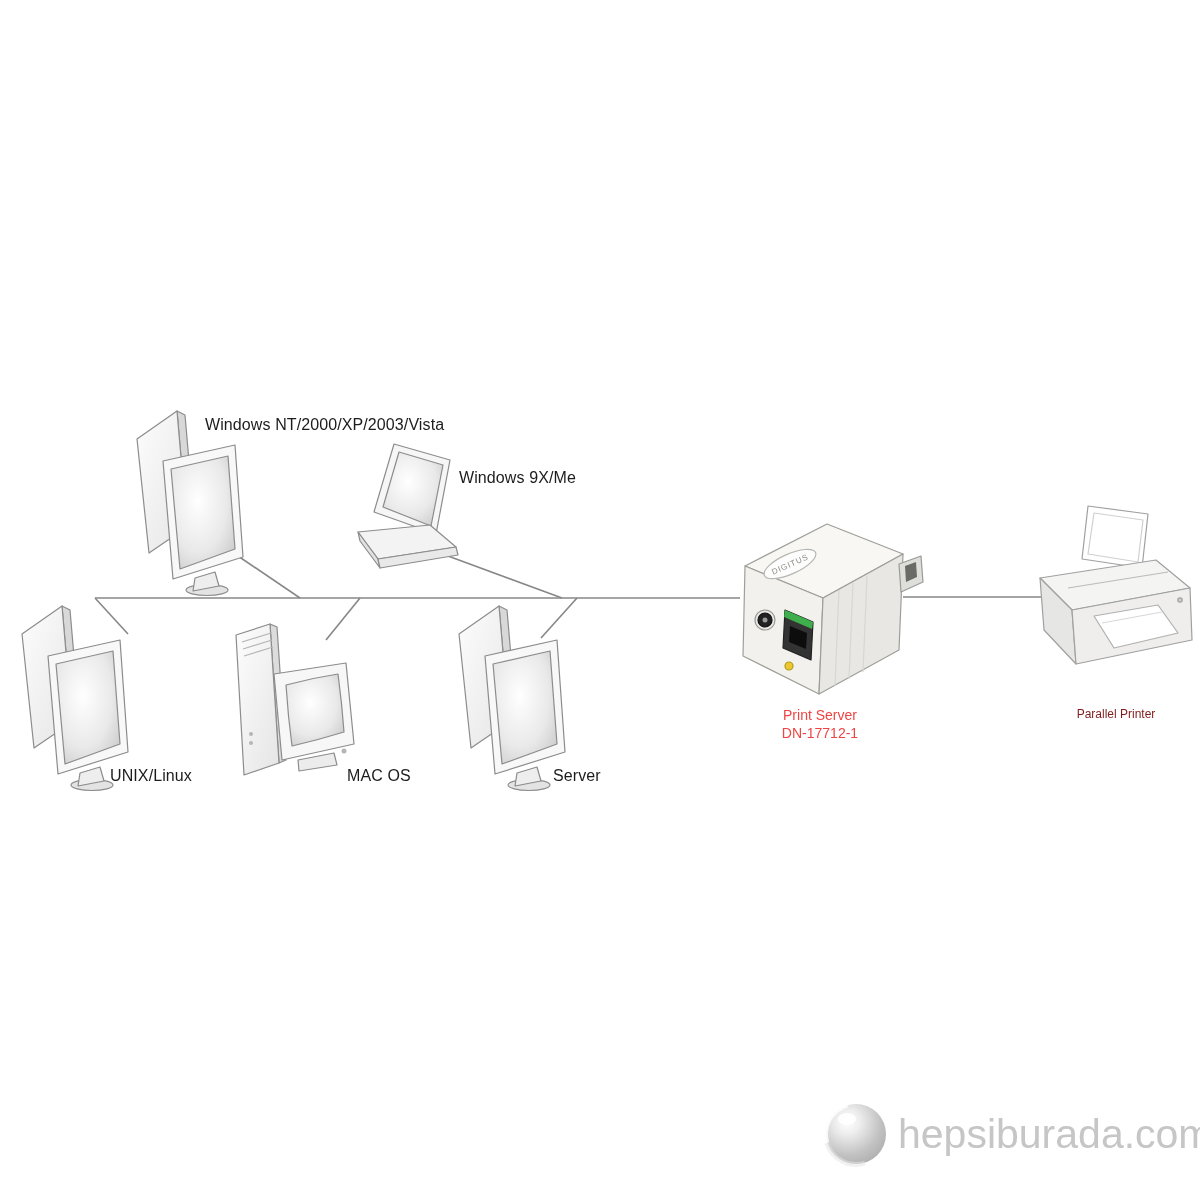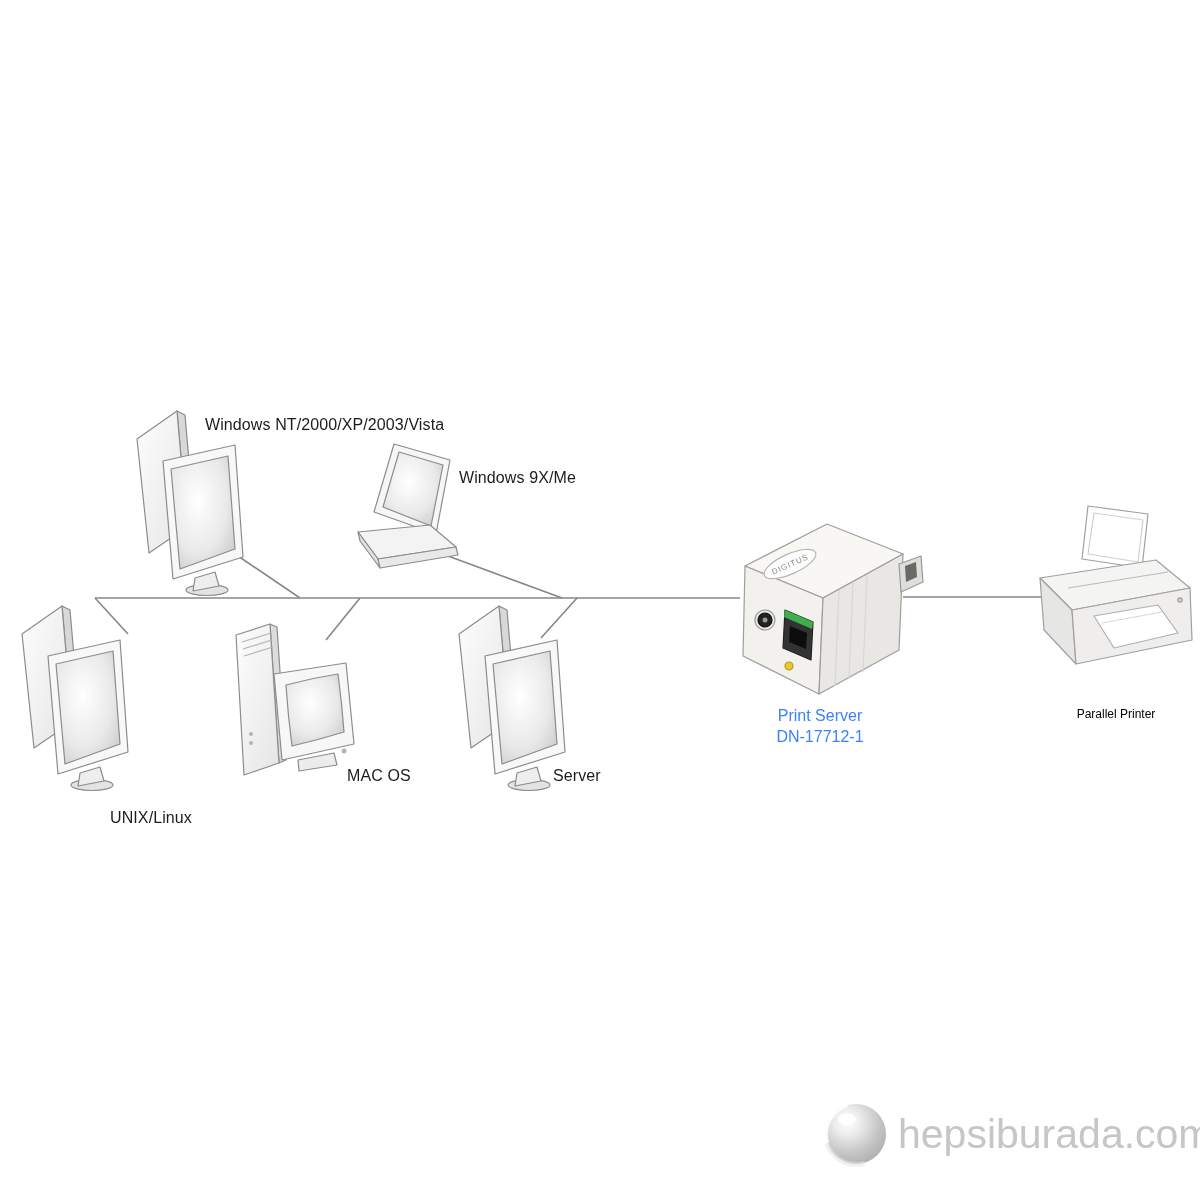--- a/index.html
+++ b/index.html
@@ -7,23 +7,23 @@
   .canvas {
     position:relative; width:1200px; height:1200px; background:#ffffff;
     font-family:"Liberation Sans", sans-serif; overflow:hidden;
   }
   .diagram-svg { position:absolute; left:0; top:0; }
   .dlabel {
     position:absolute; font-size:16px; color:#1c1c1c; white-space:nowrap;
     letter-spacing:0.1px;
   }
   .ps-block { position:absolute; left:755px; top:706px; width:130px; text-align:center;
-    font-size:16px; color:#3b82f6; line-height:1.3; }
+    font-size:14px; color:#ef4444; line-height:1.3; }
   .printer-label { position:absolute; left:1050px; top:707px; width:132px; text-align:center;
-    font-size:12px; color:#000000; }
+    font-size:12px; color:#7f1d1d; }
   .watermark { position:absolute; left:826px; top:1104px; display:flex; align-items:center; gap:12px; }
   .wm-sphere {
     position:relative; width:60px; height:60px; border-radius:50%;
     background: radial-gradient(circle at 36% 30%, #ffffff 0%, #ededed 22%, #c2c2c2 58%, #9f9f9f 100%);
     flex:0 0 auto;
   }
   .wm-ring {
     position:absolute; inset:-3px; border-radius:50%;
     border:5px solid transparent;
     border-left-color:rgba(255,255,255,0.85);
@@ -139,21 +139,21 @@
       <polygon points="58,110 122,99 142,127 78,142" fill="#ffffff" stroke="#b0b0b0"></polygon>
       <line x1="66" y1="117" x2="126" y2="106" stroke="#d8d8d8"></line>
       <circle cx="144" cy="94" r="2.2" fill="#cfcfcf" stroke="#a0a0a0"></circle>
     </g>
   </svg>
 
   <div class="dlabel" style="left:205px; top:416px;">Windows NT/2000/XP/2003/Vista</div>
 
   <div class="dlabel" style="left:459px; top:469px;">Windows 9X/Me</div>
 
-  <div class="dlabel" style="left:110px; top:767px;margin-top:42px;">UNIX/Linux</div>
+  <div class="dlabel" style="left:110px; top:767px;">UNIX/Linux</div>
 
   <div class="dlabel" style="left:347px; top:767px;text-align:right;">MAC OS</div>
 
   <div class="dlabel" style="left:553px; top:767px;">Server</div>
 
   <div class="ps-block">
     <div>Print Server</div>
     <div>DN-17712-1</div>
   </div>
 

